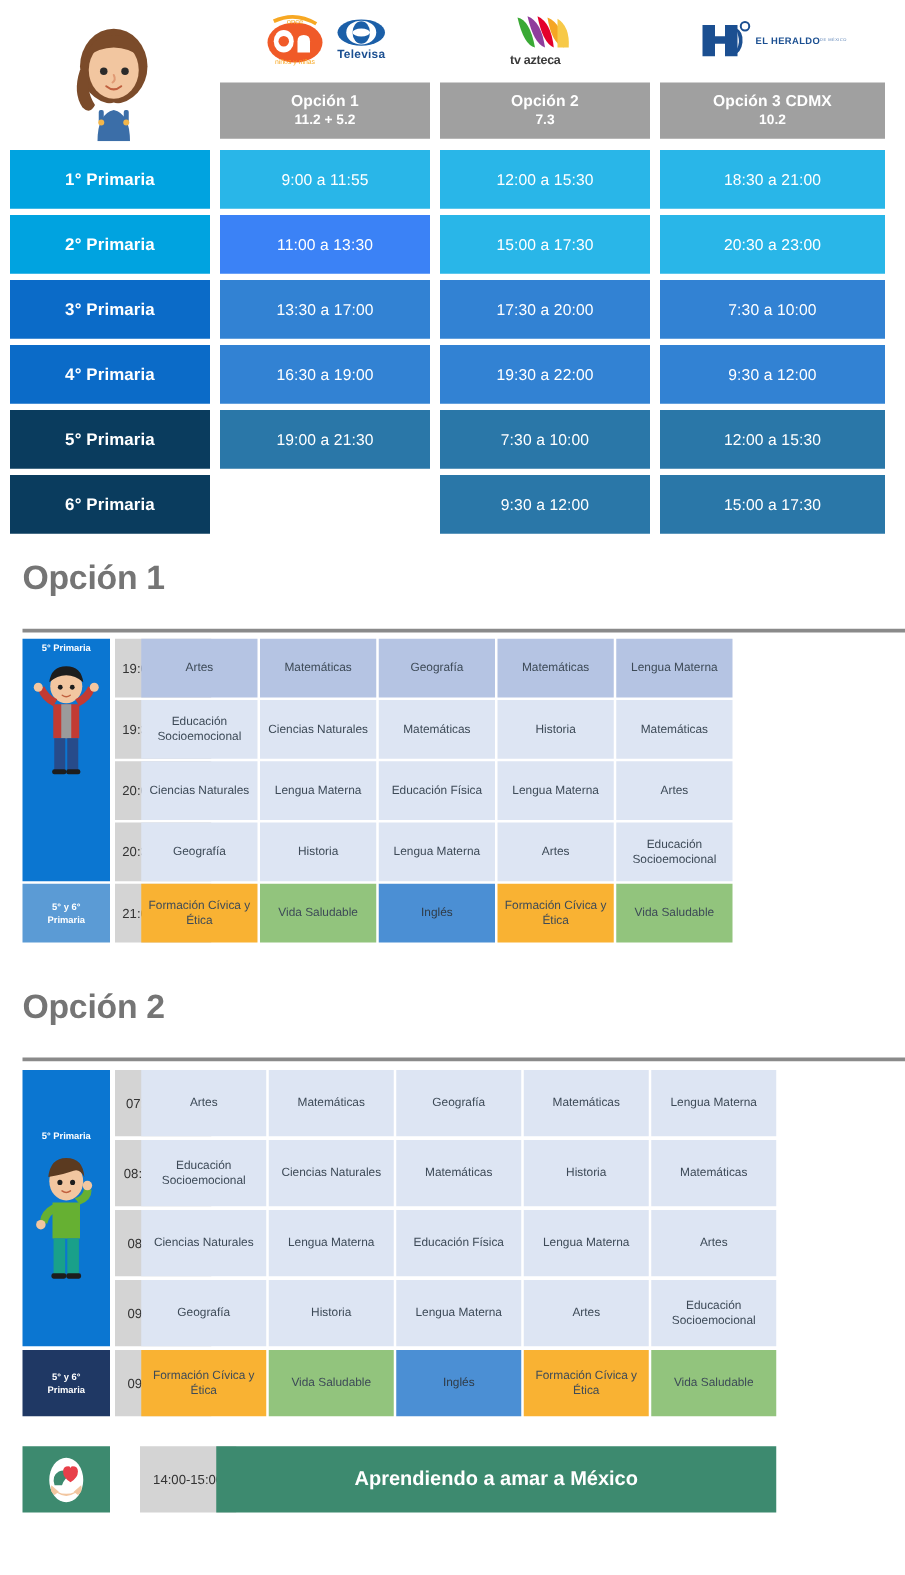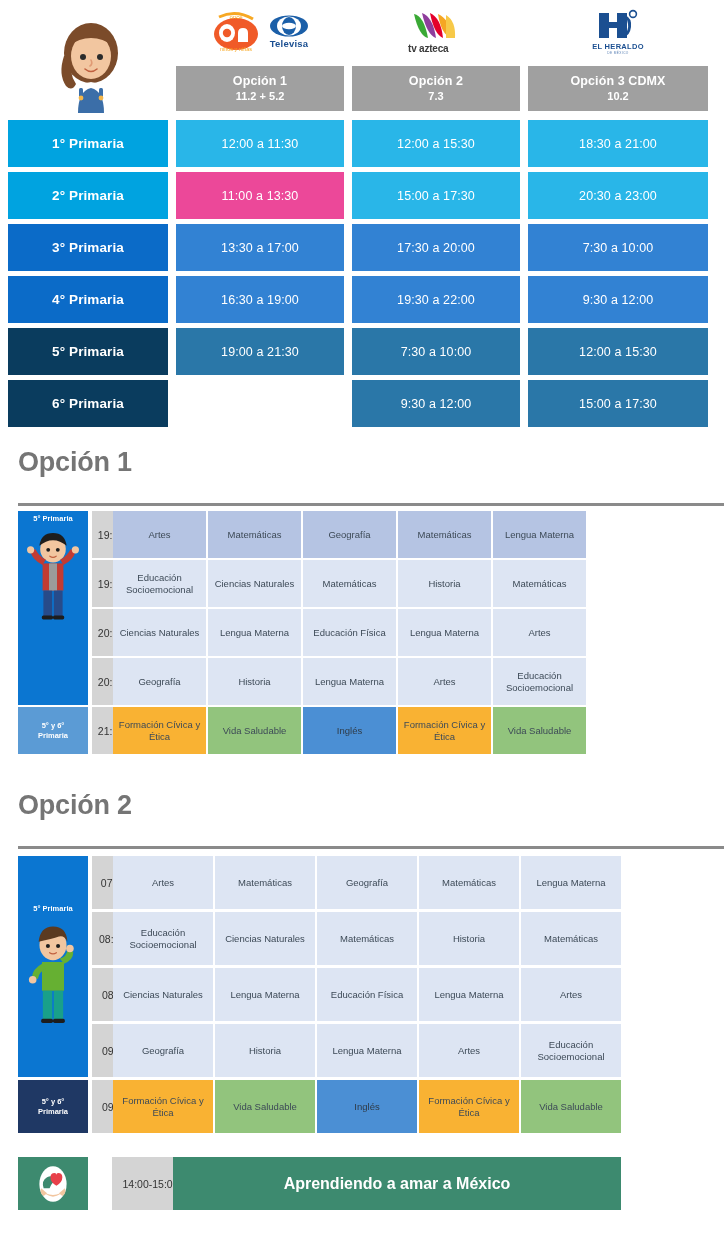--- a/index.html
+++ b/index.html
@@ -12,21 +12,21 @@
 
   
   .top-header{position:absolute;left:0;top:0;width:724px;height:113px;}
   .logo-cell{position:absolute;top:6px;height:52px;display:flex;align-items:center;justify-content:center;gap:8px;}
   .logo-onceninos{width:50px;height:42px;position:relative;}
   .logo-televisa{display:flex;flex-direction:column;align-items:center;justify-content:center;}
   .televisa-eye{width:40px;height:22px;position:relative;}
   .televisa-word{font-size:9.5px;font-weight:bold;color:#1b4f91;letter-spacing:.2px;margin-top:1px;}
   .logo-azteca{display:flex;flex-direction:column;align-items:flex-start;}
   .azteca-word{font-size:10px;font-weight:bold;color:#3b3b3b;margin-top:1px;letter-spacing:-.2px;}
-  .logo-heraldo{display:flex;flex-direction:column;align-items:center;}
+  .logo-heraldo{display:flex;flex-direction:row;align-items:center;}
   .heraldo-word{font-size:7.5px;font-weight:bold;color:#1b4f91;letter-spacing:.3px;margin-top:1px;}
   .heraldo-sub{font-size:3.2px;color:#5a80b5;letter-spacing:.4px;}
 
   .girl-avatar{position:absolute;left:36px;top:8px;width:110px;height:105px;}
 
   .opt-box{position:absolute;top:66px;height:45px;background:#a0a0a0;
     display:flex;flex-direction:column;align-items:center;justify-content:center;color:#fff;}
   .opt-title{font-size:12.5px;font-weight:bold;letter-spacing:.1px;line-height:1.15;}
   .opt-sub{font-size:11px;font-weight:bold;line-height:1.2;margin-top:1px;}
 
@@ -145,34 +145,34 @@
       <div class="opt-sub">10.2</div>
     </div>
   </div>
 
   <div class="grade-table" id="grade-table">
       <div class="grade-row">
         <div class="grade-cell" style="left: 8px; width: 160px; background: rgb(0, 163, 224);">
           <span class="grade-label">1° Primaria</span>
         </div>
         <div class="grade-cell" style="left: 176px; width: 168px; background: rgb(41, 182, 232);">
-          <span class="grade-time">12:00 a 11:30</span>
+          <span class="grade-time">9:00 a 11:55</span>
         </div>
         <div class="grade-cell" style="left: 352px; width: 168px; background: rgb(41, 182, 232);">
           <span class="grade-time">12:00 a 15:30</span>
         </div>
         <div class="grade-cell" style="left: 528px; width: 180px; background: rgb(41, 182, 232);">
           <span class="grade-time">18:30 a 21:00</span>
         </div>
       </div>
       <div class="grade-row">
         <div class="grade-cell" style="left: 8px; width: 160px; background: rgb(0, 163, 224);">
           <span class="grade-label">2° Primaria</span>
         </div>
-        <div class="grade-cell" style="left: 176px; width: 168px; background: #ec4899;">
+        <div class="grade-cell" style="left: 176px; width: 168px; background: #3b82f6;">
           <span class="grade-time">11:00 a 13:30</span>
         </div>
         <div class="grade-cell" style="left: 352px; width: 168px; background: rgb(41, 182, 232);">
           <span class="grade-time">15:00 a 17:30</span>
         </div>
         <div class="grade-cell" style="left: 528px; width: 180px; background: rgb(41, 182, 232);">
           <span class="grade-time">20:30 a 23:00</span>
         </div>
       </div>
       <div class="grade-row">

